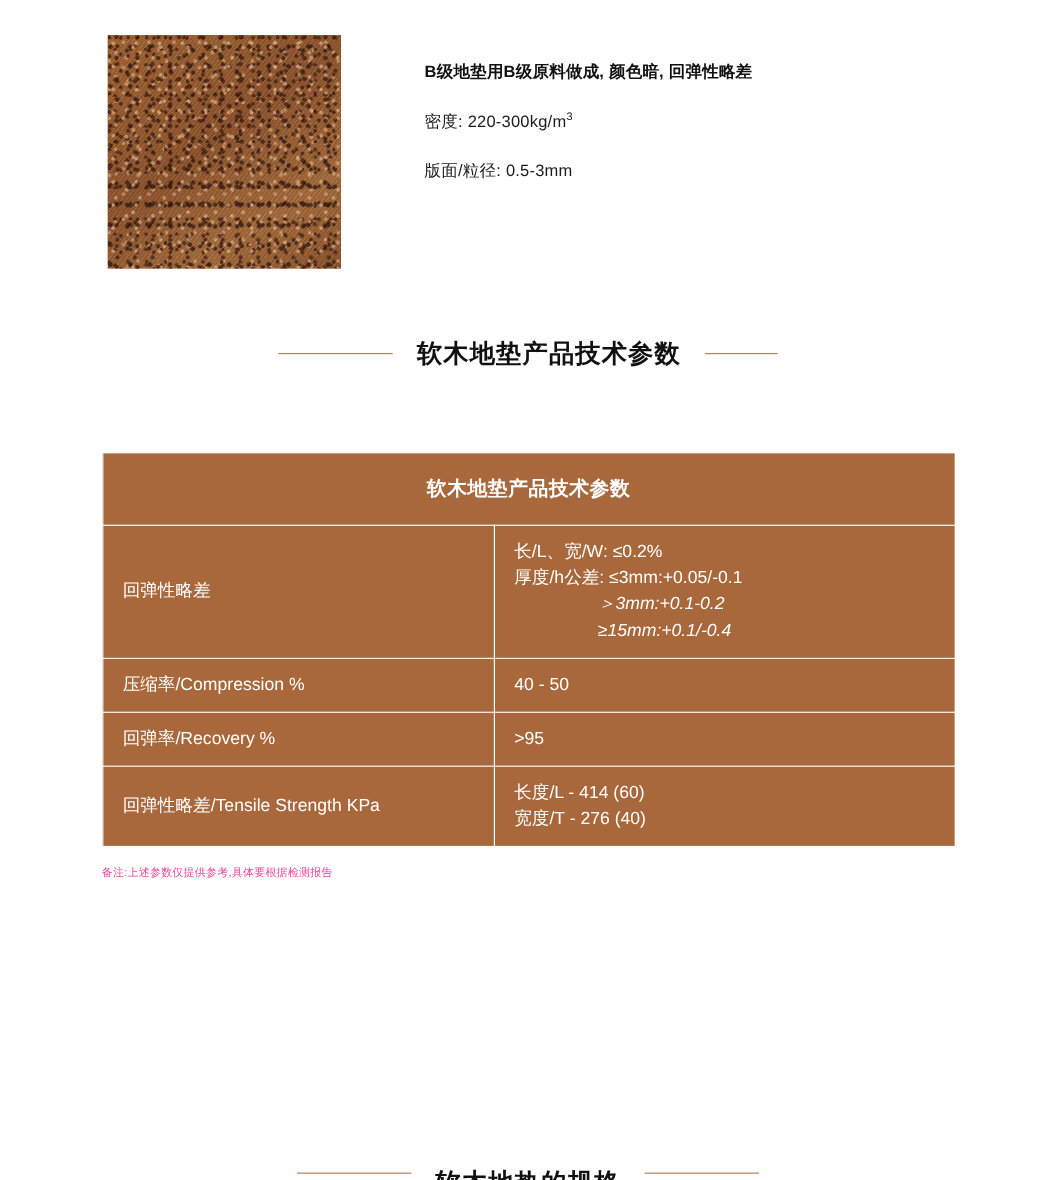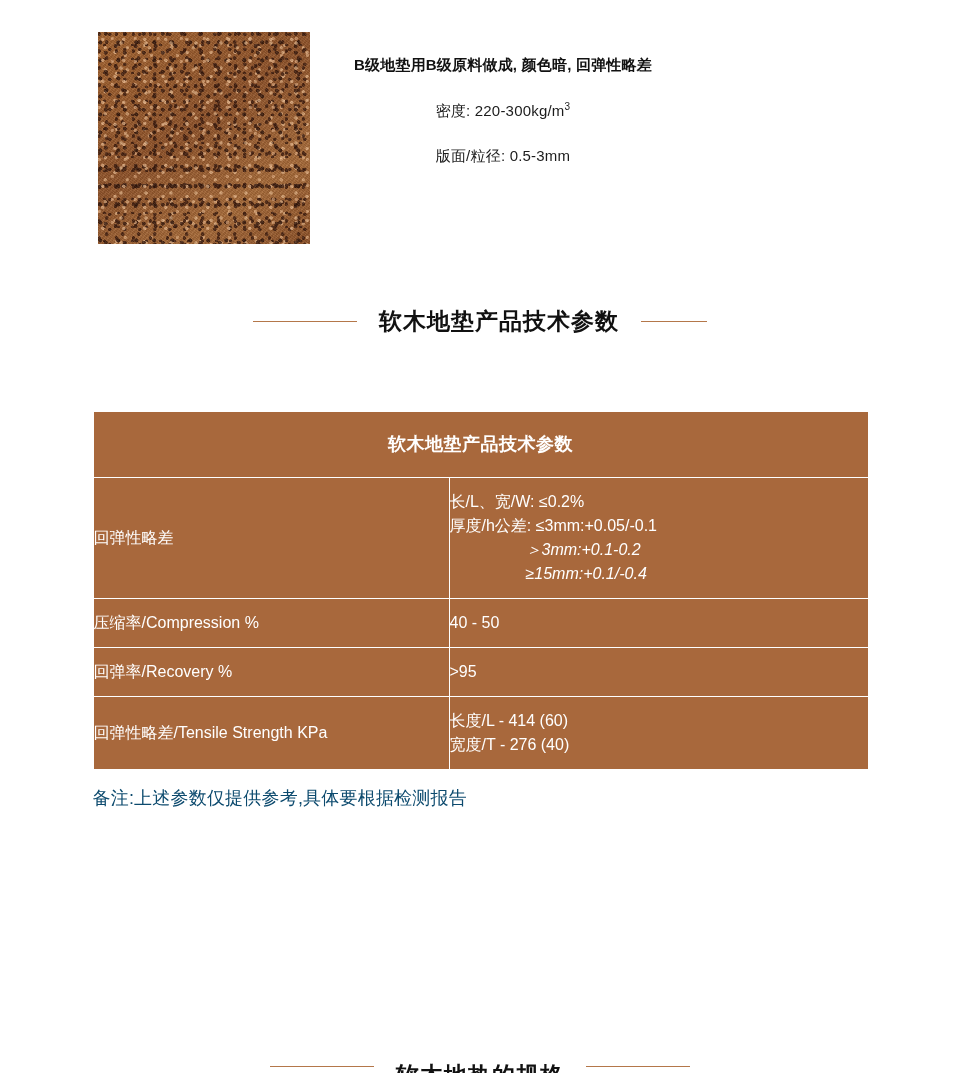--- a/index.html
+++ b/index.html
@@ -51,23 +51,22 @@
   }
   .swatch::after {
     content: "";
     position: absolute;
     inset: 0;
     background-image:
       repeating-linear-gradient(37deg, rgba(255,255,255,0.05) 0 1px, rgba(0,0,0,0.05) 1px 2px),
       repeating-linear-gradient(-52deg, rgba(255,225,190,0.06) 0 1px, rgba(40,15,5,0.07) 1px 3px);
   }
   .product-text {
-    padding-left: 44px;
+    padding-left: 76px;
     padding-top: 24px;
-    text-align: center;
   }
   .product-title {
     font-size: 15px;
     font-weight: bold;
     color: #111111;
     letter-spacing: 0.2px;
     margin: 0 0 26px 0;
   }
   .spec-line {
     font-size: 15px;
@@ -113,21 +112,21 @@
     width: 100%;
     border-collapse: collapse;
     table-layout: fixed;
   }
   table.spec-table th,
   table.spec-table td {
     border: 1px solid #ffffff;
     background: #a8683c;
     color: #ffffff;
     vertical-align: middle;
-    padding: 12px 0;
+    padding: 12px 18px;
     font-size: 16px;
     line-height: 1.5;
   }
   table.spec-table th {
     text-align: center;
     font-size: 18px;
     font-weight: bold;
     padding: 19px 10px;
     letter-spacing: 0.5px;
   }
@@ -140,22 +139,22 @@
     font-size: 16.5px;
   }
   .tol-indent {
     padding-left: 76px;
     display: block;
     font-style: italic;
   }
   .note {
     margin: 16px 0 0 0;
     padding-left: 0;
-    font-size: 18px;
-    color: #0c4a6e;
+    font-size: 10px;
+    color: #ec4899;
     letter-spacing: 0.2px;
   }
 
   
   .bottom-heading {
     position: absolute;
     left: 0;
     right: 0;
     bottom: -18px;
     display: flex;

